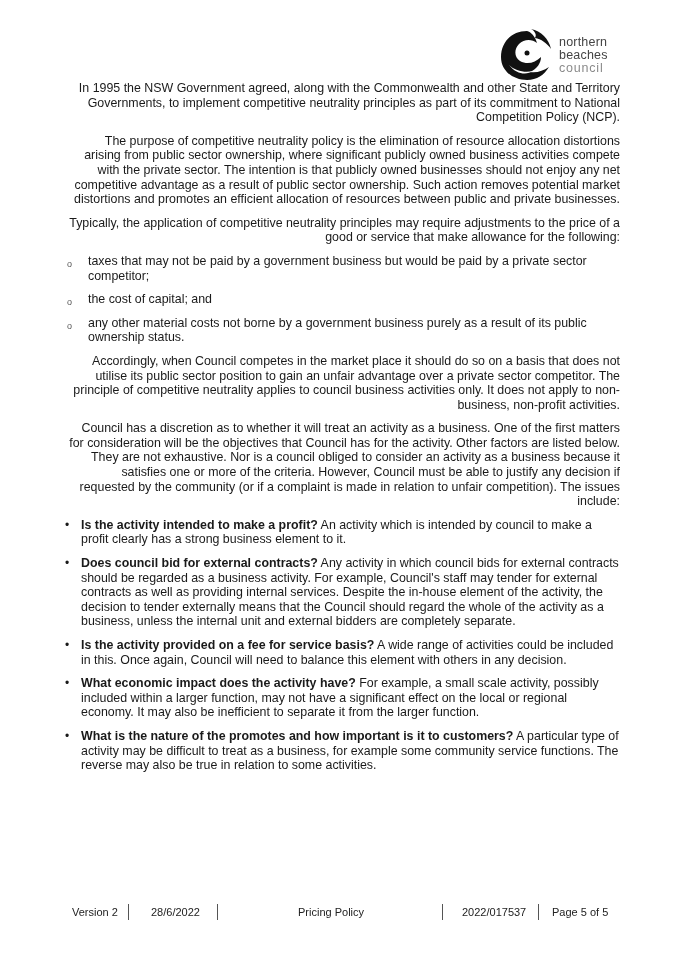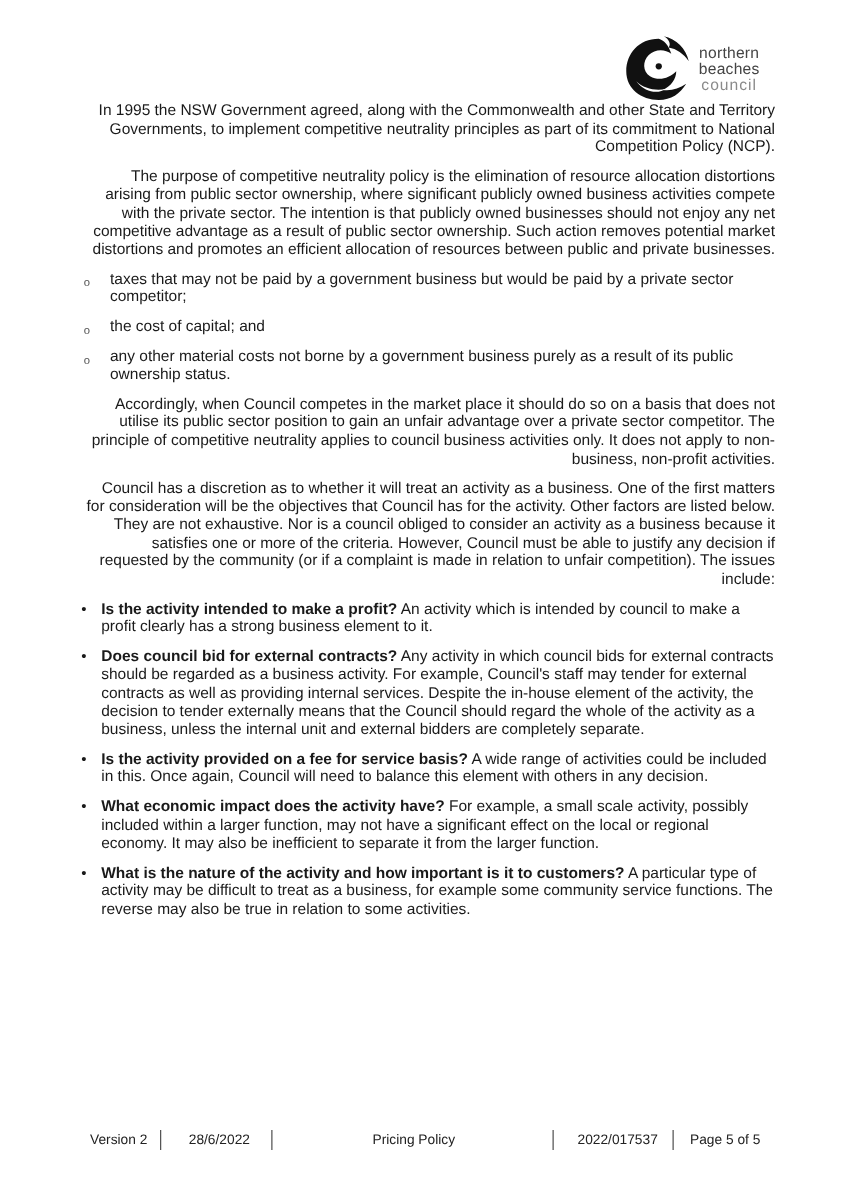--- a/index.html
+++ b/index.html
@@ -8,21 +8,20 @@
     font-family: "Liberation Sans", sans-serif; color: #1a1a1a;
   }
   .logo {
     position: absolute; left: 497px; top: 27px; width: 150px; height: 56px;
     display: flex; align-items: center;
   }
   .logo-mark { width: 56px; height: 56px; }
   .logo-text {
     margin-left: 6px; font-size: 12.5px; line-height: 13px; color: #444;
     letter-spacing: 0.2px;
-    text-align: center;
   }
   .logo-text .l3 { color: #8a8a8a; letter-spacing: 0.8px; }
   .content {
     position: absolute; left: 65px; top: 81px; width: 555px;
     font-size: 12.4px; line-height: 14.6px;
   }
   p { margin: 0 0 9px 0; text-align: right; }
   ul.sub { list-style: none; margin: 0; padding: 0; }
   ul.sub li { position: relative; padding-left: 23px; margin-bottom: 9px; }
   ul.sub li .marker {
@@ -58,20 +57,21 @@
   <div class="logo-text">
     <div>northern</div>
     <div>beaches</div>
     <div class="l3">council</div>
   </div>
 </div>
 
 <div class="content">
   <p>In 1995 the NSW Government agreed, along with the Commonwealth and other State and Territory Governments, to implement competitive neutrality principles as part of its commitment to National Competition Policy (NCP).</p>
   <p>The purpose of competitive neutrality policy is the elimination of resource allocation distortions arising from public sector ownership, where significant publicly owned business activities compete with the private sector. The intention is that publicly owned businesses should not enjoy any net competitive advantage as a result of public sector ownership. Such action removes potential market distortions and promotes an efficient allocation of resources between public and private businesses.</p>
+  <p>Typically, the application of competitive neutrality principles may require adjustments to the price of a good or service that make allowance for the following:</p>
 
   <ul class="sub">
     <li>
       <span class="marker">o</span>
       <span>taxes that may not be paid by a government business but would be paid by a private sector competitor;</span>
     </li>
     <li>
       <span class="marker">o</span>
       <span>the cost of capital; and</span>
     </li>
@@ -96,21 +96,21 @@
     <li>
       <span class="marker">•</span>
       <b>Is the activity provided on a fee for service basis?</b><span> A wide range of activities could be included in this. Once again, Council will need to balance this element with others in any decision.</span>
     </li>
     <li>
       <span class="marker">•</span>
       <b>What economic impact does the activity have?</b><span> For example, a small scale activity, possibly included within a larger function, may not have a significant effect on the local or regional economy. It may also be inefficient to separate it from the larger function.</span>
     </li>
     <li>
       <span class="marker">•</span>
-      <b>What is the nature of the activity and how important is it to customers?</b><span> A particular type of activity may be difficult to treat as a business, for example some community service functions. The reverse may also be true in relation to some activities.</span>
+      <b>What is the nature of the promotes and how important is it to customers?</b><span> A particular type of activity may be difficult to treat as a business, for example some community service functions. The reverse may also be true in relation to some activities.</span>
     </li>
   </ul>
 </div>
 
 <div class="footer">
   <span style="left:7px">Version 2</span>
   <div class="div" style="left:63px"></div>
   <span style="left:86px">28/6/2022</span>
   <div class="div" style="left:152px"></div>
   <span style="left:233px">Pricing Policy</span>

